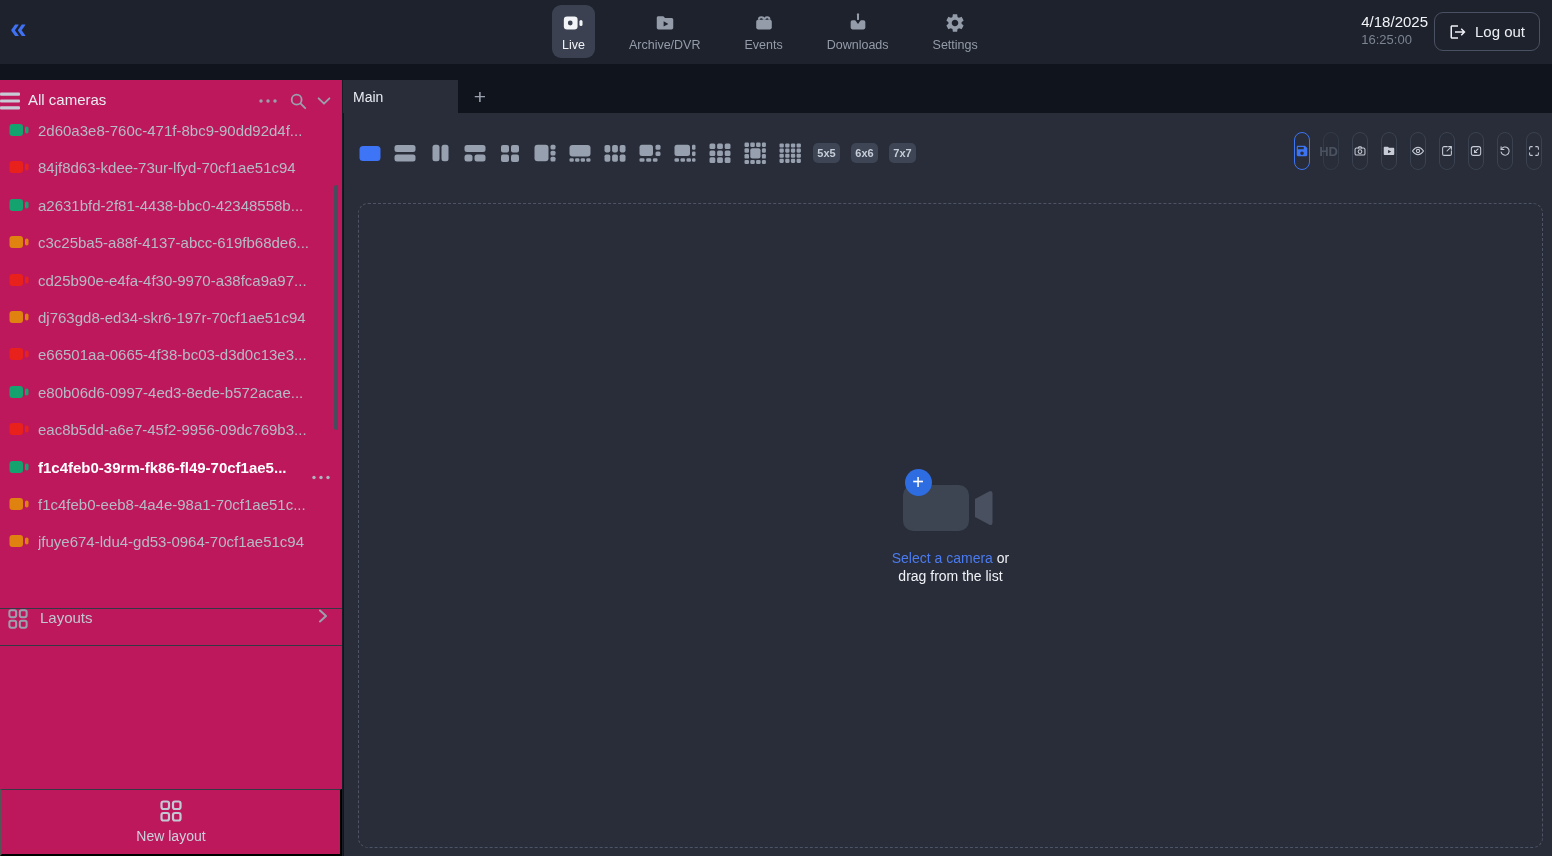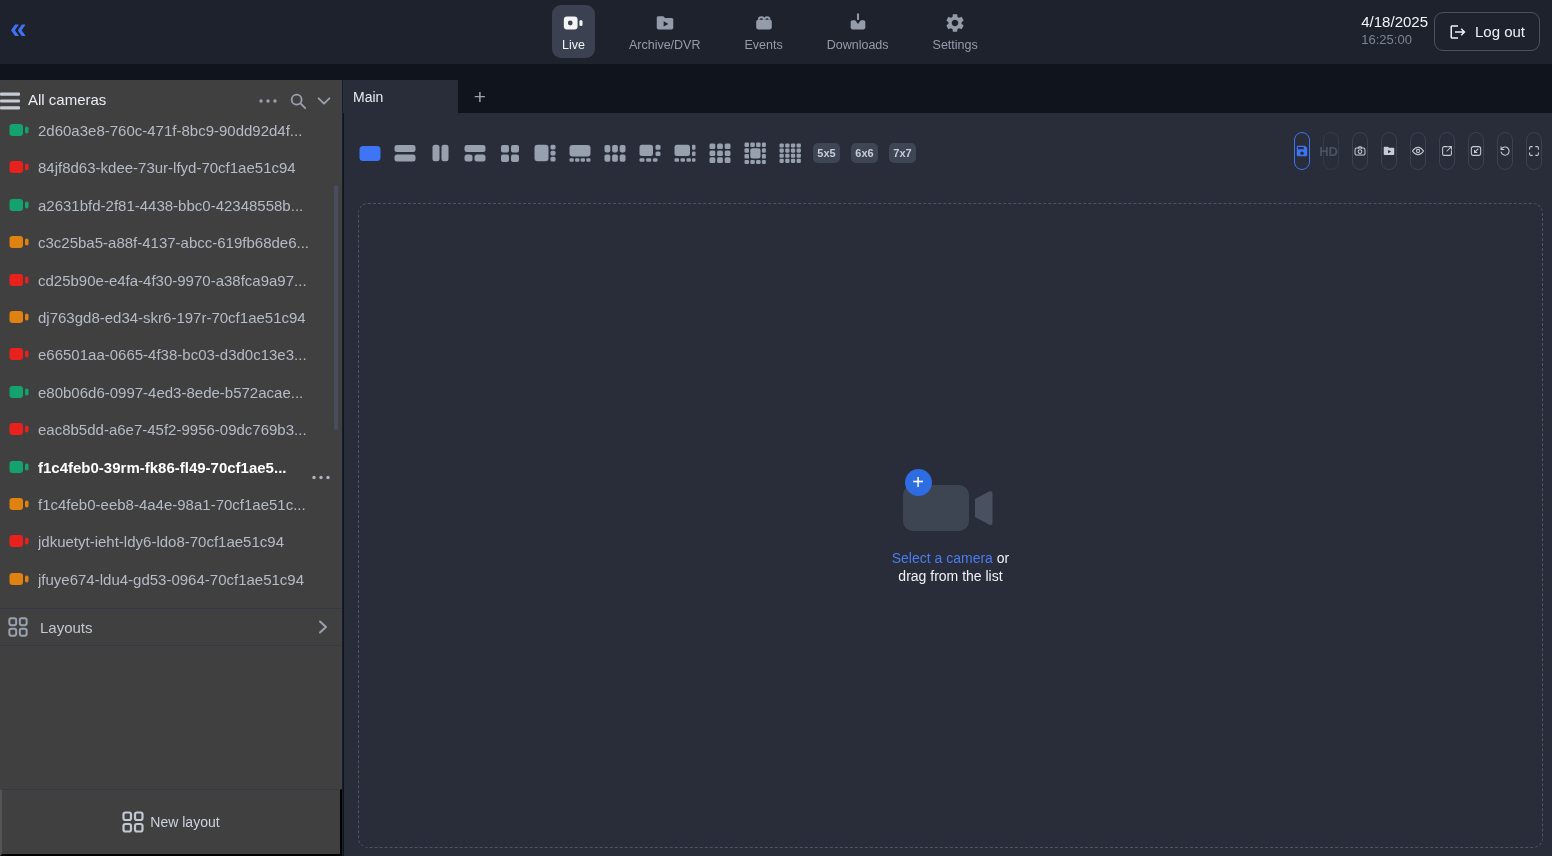--- a/index.html
+++ b/index.html
@@ -29,21 +29,21 @@
   .underbar { position:absolute; left:0; top:64px; width:100%; height:16px; background:#10141c; }
   .tabbar { position:absolute; left:343px; top:64px; right:0; height:49px; background:#10141c; }
   .tab { position:absolute; left:0; top:16px; width:115px; height:33px; background:#282d39;
     color:#e8ebf0; font-size:14px; display:flex; align-items:center; padding-left:10px;
     border:none; cursor:pointer; }
   .tab-add { position:absolute; left:124px; top:19px; width:26px; height:26px; background:none;
     border:none; color:#9ba2af; font-size:21px; line-height:1; cursor:pointer; }
 
   
   .sidebar { position:absolute; left:0; top:80px; width:343px; height:776px;
-    background:#404040; border-right:1px solid #181c25; }
+    background:#be185d; border-right:1px solid #181c25; }
   .sb-header { position:absolute; left:0; top:0; width:100%; height:42px; }
   .listview-ico { position:absolute; left:-7px; top:12px; width:27px; height:18px; fill:#c6cbd5; }
   .sb-title { position:absolute; left:28px; top:11px; font-size:15px; color:#e9ecf1; }
   .sb-btn { position:absolute; top:9px; width:24px; height:24px; background:none; border:none;
     color:#9aa1ae; cursor:pointer; display:flex; align-items:center; justify-content:center; }
   .sb-btn svg { width:18px; height:18px; stroke:#9aa1ae; fill:none; stroke-width:2; stroke-linecap:round; }
   .sb-btn.dots svg { fill:#9aa1ae; stroke:none; }
   .cam-list { position:absolute; left:0; top:42px; width:100%; }
   .cam-row { height:37.4px; display:flex; gap:9px; padding:0 12px 0 9px;
     color:#b5bbc6; font-size:15px; cursor:pointer; }
@@ -52,27 +52,27 @@
   .cam-row.offline .cam-ico { fill:#e8211c; }
   .cam-row.warning .cam-ico { fill:#e0820f; }
   .cam-label { white-space:nowrap; overflow:hidden; }
   .cam-row.active { color:#ffffff; font-weight:700; }
   .row-more { margin-left:auto; display:flex; align-items:center; cursor:pointer; }
   .row-more svg { width:18px; height:5px; fill:#aeb4c0; }
   .sb-scroll { position:absolute; right:4px; top:105px; width:4px; height:245px;
     background:#464e5d; border-radius:2px; }
   .layouts-row { position:absolute; left:0; top:528px; width:100%; height:38px;
     border-top:1px solid #333a46; border-bottom:1px solid #333a46;
-    display:flex; align-items:center; gap:12px; padding:0 12px 0 8px; cursor:pointer; }
+    display:flex; align-items:flex-start; gap:12px; padding:0 12px 0 8px; cursor:pointer; }
   .grid-ico { width:20px; height:20px; stroke:#9aa1ae; fill:none; stroke-width:2.2; }
   .layouts-label { font-size:15px; color:#c2c7d1; }
   .layouts-chev { margin-left:auto; width:14px; height:14px; stroke:#9aa1ae; fill:none;
     stroke-width:2; stroke-linecap:round; stroke-linejoin:round; }
   .sb-footer { position:absolute; left:0; bottom:0; width:100%; height:67px;
-    border-top:1px solid #333a46; display:flex; flex-direction:row; align-items:center;
+    border-top:1px solid #333a46; display:flex; flex-direction:column; align-items:center;
     justify-content:center; gap:6px; background:none; cursor:pointer; }
   .sb-footer .grid-ico { width:22px; height:22px; stroke:#c3c9d4; }
   .sb-footer .nl-label { font-size:14px; color:#cdd2dd; }
 
   
   .main { position:absolute; left:344px; top:113px; right:0; bottom:0; background:#282d39; }
   .preset-row { position:absolute; left:14px; top:28px; display:flex; gap:11px; align-items:center; }
   .preset { width:24px; height:24px; background:none; border:none; padding:0; cursor:pointer;
     display:flex; align-items:center; justify-content:center; }
   .preset svg { width:24px; height:24px; fill:#97a0af; }
@@ -298,28 +298,20 @@
 
         <div class="cam-row warning">
           <svg class="cam-ico" viewBox="0 0 20 16">
             <rect x="0.5" y="2" width="13.5" height="12" rx="3"></rect>
             <rect x="16" y="4.6" width="3.5" height="6.8" rx="1.7"></rect>
           </svg>
           <span class="cam-label">f1c4feb0-eeb8-4a4e-98a1-70cf1ae51c...</span>
 
         </div>
 
-        <div class="cam-row offline">
-          <svg class="cam-ico" viewBox="0 0 20 16">
-            <rect x="0.5" y="2" width="13.5" height="12" rx="3"></rect>
-            <rect x="16" y="4.6" width="3.5" height="6.8" rx="1.7"></rect>
-          </svg>
-          <span class="cam-label">jdkuetyt-ieht-ldy6-ldo8-70cf1ae51c94</span>
-
-        </div>
 
         <div class="cam-row warning">
           <svg class="cam-ico" viewBox="0 0 20 16">
             <rect x="0.5" y="2" width="13.5" height="12" rx="3"></rect>
             <rect x="16" y="4.6" width="3.5" height="6.8" rx="1.7"></rect>
           </svg>
           <span class="cam-label">jfuye674-ldu4-gd53-0964-70cf1ae51c94</span>
 
         </div>
       </div>

